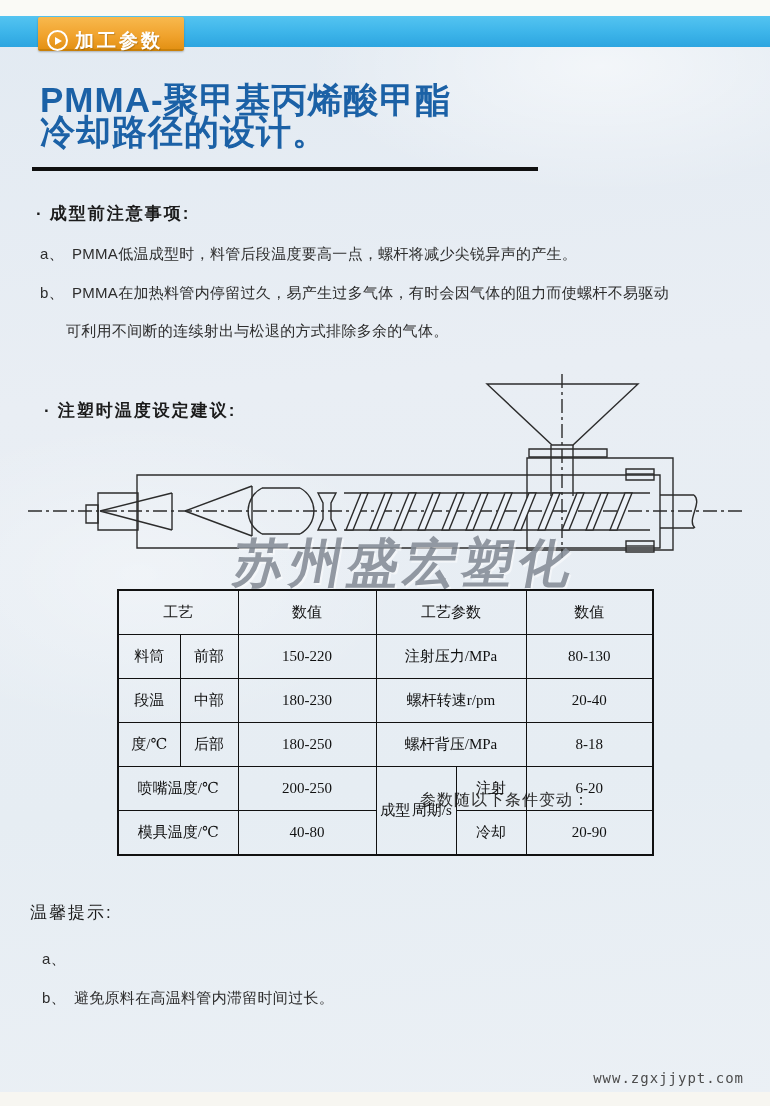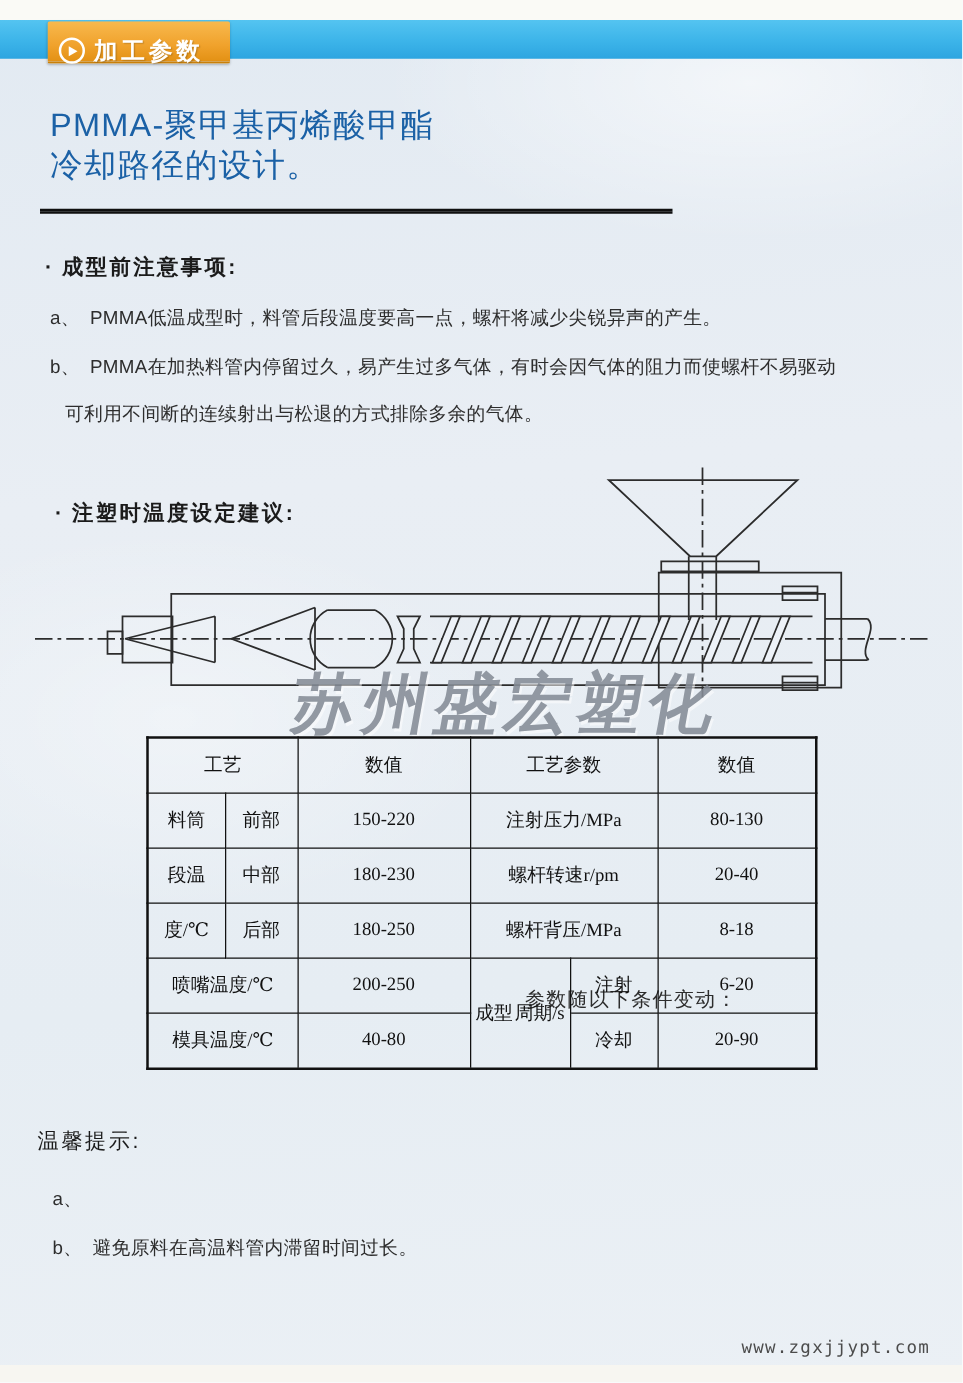--- a/index.html
+++ b/index.html
@@ -28,37 +28,37 @@
   }
   .badge-icon {
     width:21px; height:21px; border:2px solid #fff; border-radius:50%;
     display:inline-flex; align-items:center; justify-content:center; flex:0 0 auto;
   }
   .badge-icon i { display:block; width:0; height:0; border-top:4px solid transparent;
     border-bottom:4px solid transparent; border-left:7px solid #fff; margin-left:2px; }
   .badge-label { color:#fff; font-size:19px; font-weight:bold; letter-spacing:3px;
     text-shadow:1px 1px 1px rgba(0,0,0,.18); white-space:nowrap; }
 
-  .doc-title { position:absolute; left:40px; top:84px; color:#1b61a6; font-weight:normal;
-    font-size:26px; line-height:32px; letter-spacing:1px; white-space:nowrap; }
+  .doc-title { position:absolute; left:40px; top:84px; color:#1b61a6; font-weight:bold;
+    font-size:35px; line-height:32px; letter-spacing:1px; white-space:nowrap; }
   .title-rule { position:absolute; left:32px; top:167px; width:506px; height:2px;
     border-top:2px solid #101010; border-bottom:2px solid #101010; }
 
   .sec-heading { position:absolute; display:flex; align-items:baseline; gap:6px;
     font-size:17px; font-weight:bold; color:#1b1b1b; letter-spacing:2px; white-space:nowrap; }
   .sec-pre-heading { left:36px; top:202px; }
   .sec-temp-heading { left:44px; top:399px; }
   .bullet { font-weight:bold; }
 
   .note { position:absolute; display:flex; font-size:15px; color:#2d2d2d;
     white-space:nowrap; letter-spacing:.3px; }
   .note .lbl { margin-right:8px; }
   .note-a { left:40px; top:245px; }
   .note-b { left:40px; top:284px; }
-  .note-b2 { left:52px; top:322px; }
+  .note-b2 { left:66px; top:322px; }
 
   .diagram-svg { position:absolute; left:0; top:372px; z-index:1; }
   .diagram-svg * { vector-effect:non-scaling-stroke; }
 
   .watermark {
     position:absolute; left:234px; top:529px; z-index:2;
     font-family:"Liberation Serif","DejaVu Serif",serif;
     font-size:52px; font-weight:bold; color:#868d97; opacity:.88;
     letter-spacing:5px; white-space:nowrap; transform:skewX(-10deg);
     text-shadow:2px 2px 0 rgba(255,255,255,.6);

